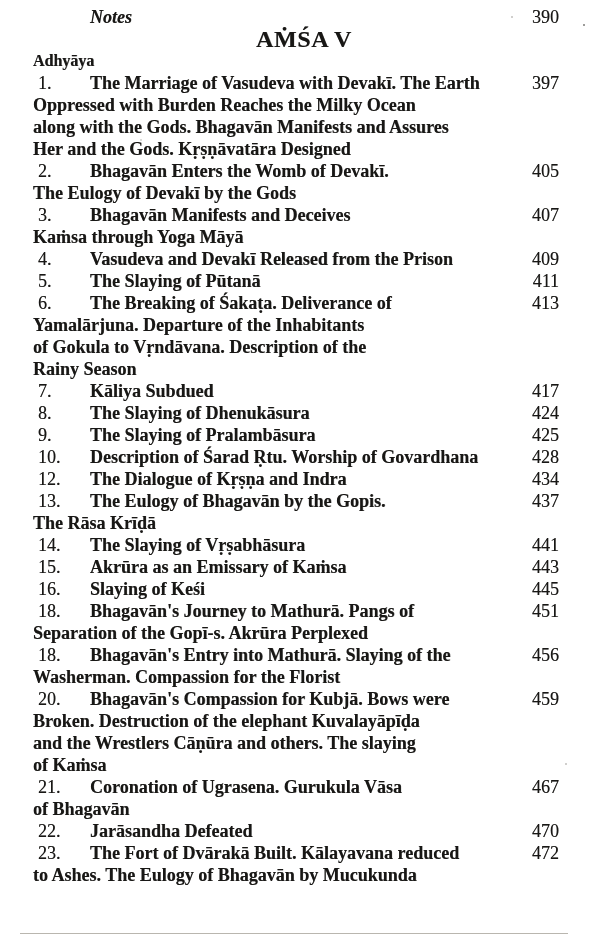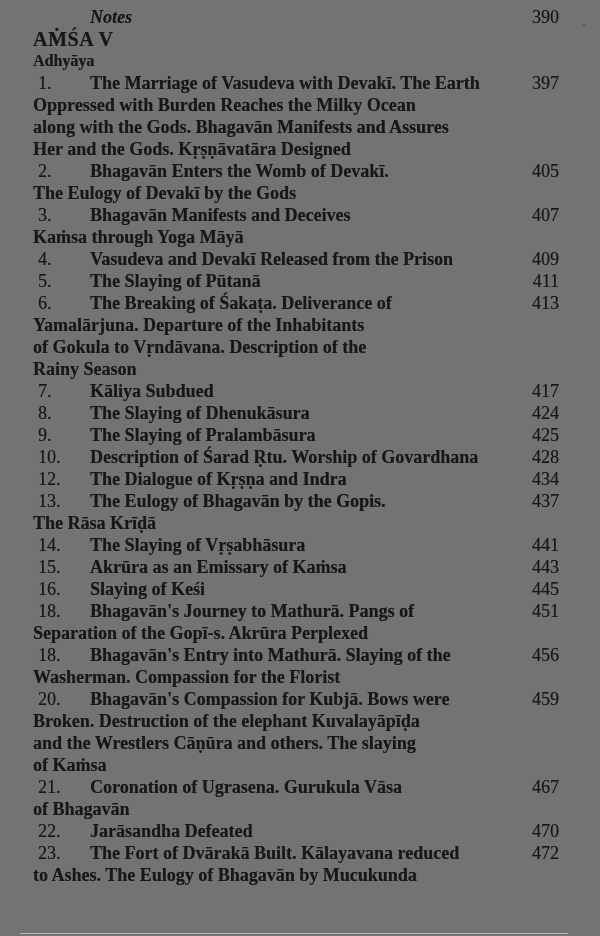--- a/index.html
+++ b/index.html
@@ -5,21 +5,21 @@
   html, body {
     margin: 0;
     padding: 0;
     background: #e8e6e1;
   }
   .page {
     position: relative;
     width: 600px;
     height: 936px;
     margin: 0 auto;
-    background: #737373;
+    background: #ffffff;
     box-sizing: border-box;
     padding: 6px 25px 0 33px;
     font-family: "Liberation Serif", "DejaVu Serif", serif;
     color: #181715;
     text-shadow: 0.35px 0.25px 0 rgba(24,23,21,0.55);
     overflow: hidden;
   }
   .line { line-height: 22px; font-size: 18px; }
 
   .header-row { position: relative; }
@@ -29,22 +29,23 @@
     font-weight: 700;
   }
   .header-page {
     position: absolute;
     right: 16px;
     top: 0;
     margin-left: 20px;
   }
 
   .section-title {
+    text-align: center;
     font-weight: 700;
-    font-size: 20px;
+    font-size: 24px;
     letter-spacing: 0.6px;
   }
 
   .column-heading {
     font-weight: 700;
     font-size: 16px;
   }
 
   .toc-entry { position: relative; }
   .entry-number {

